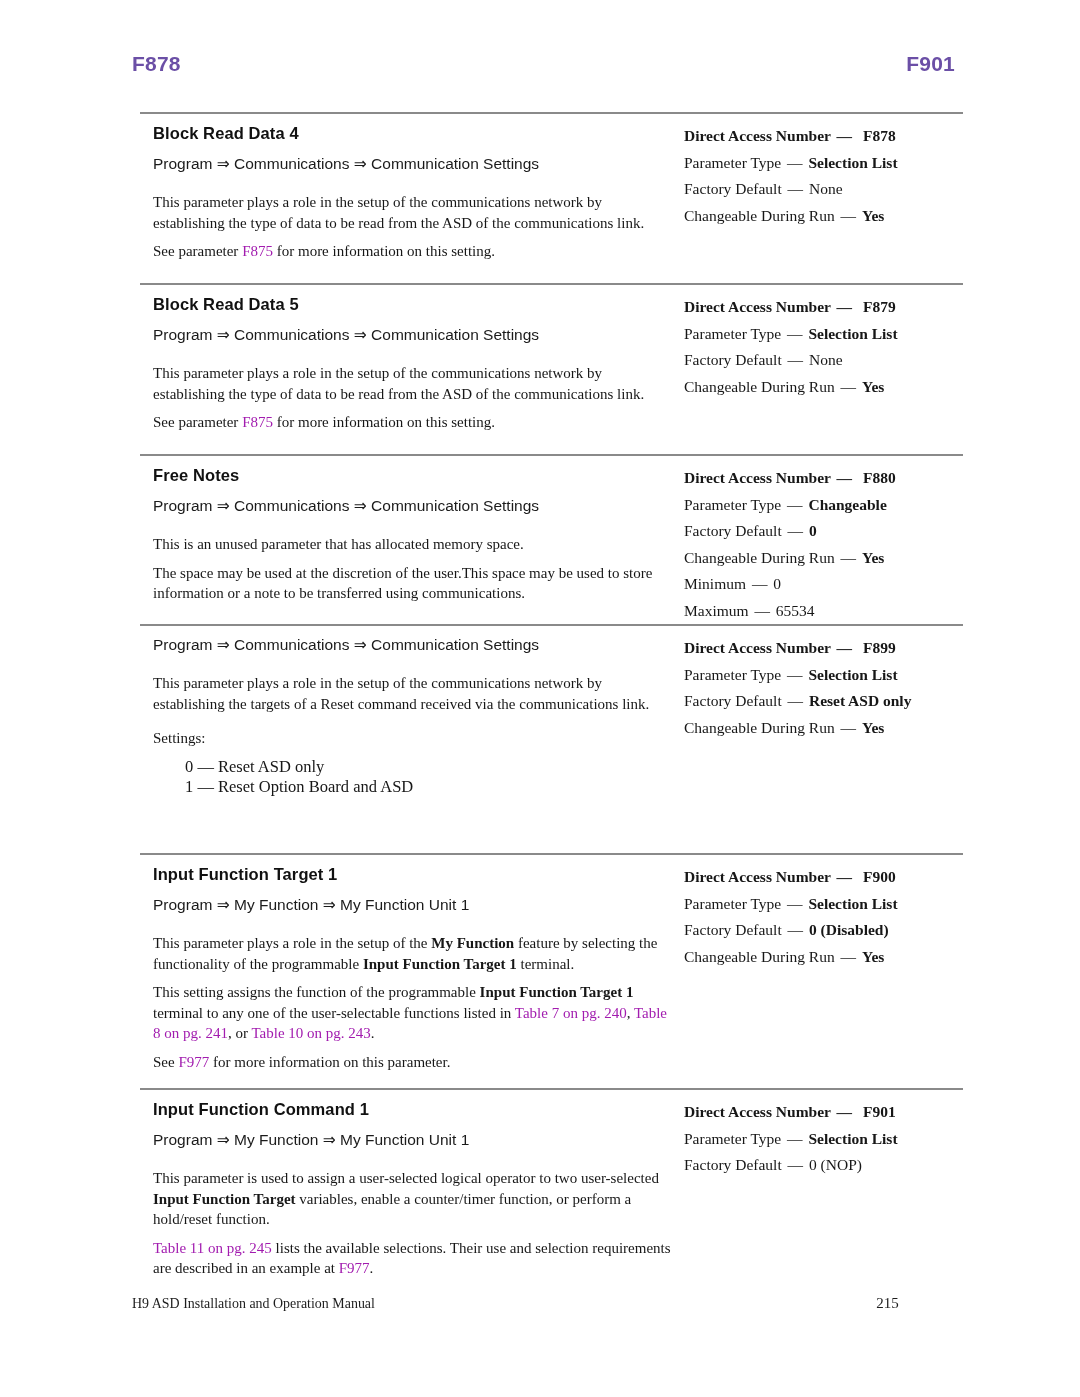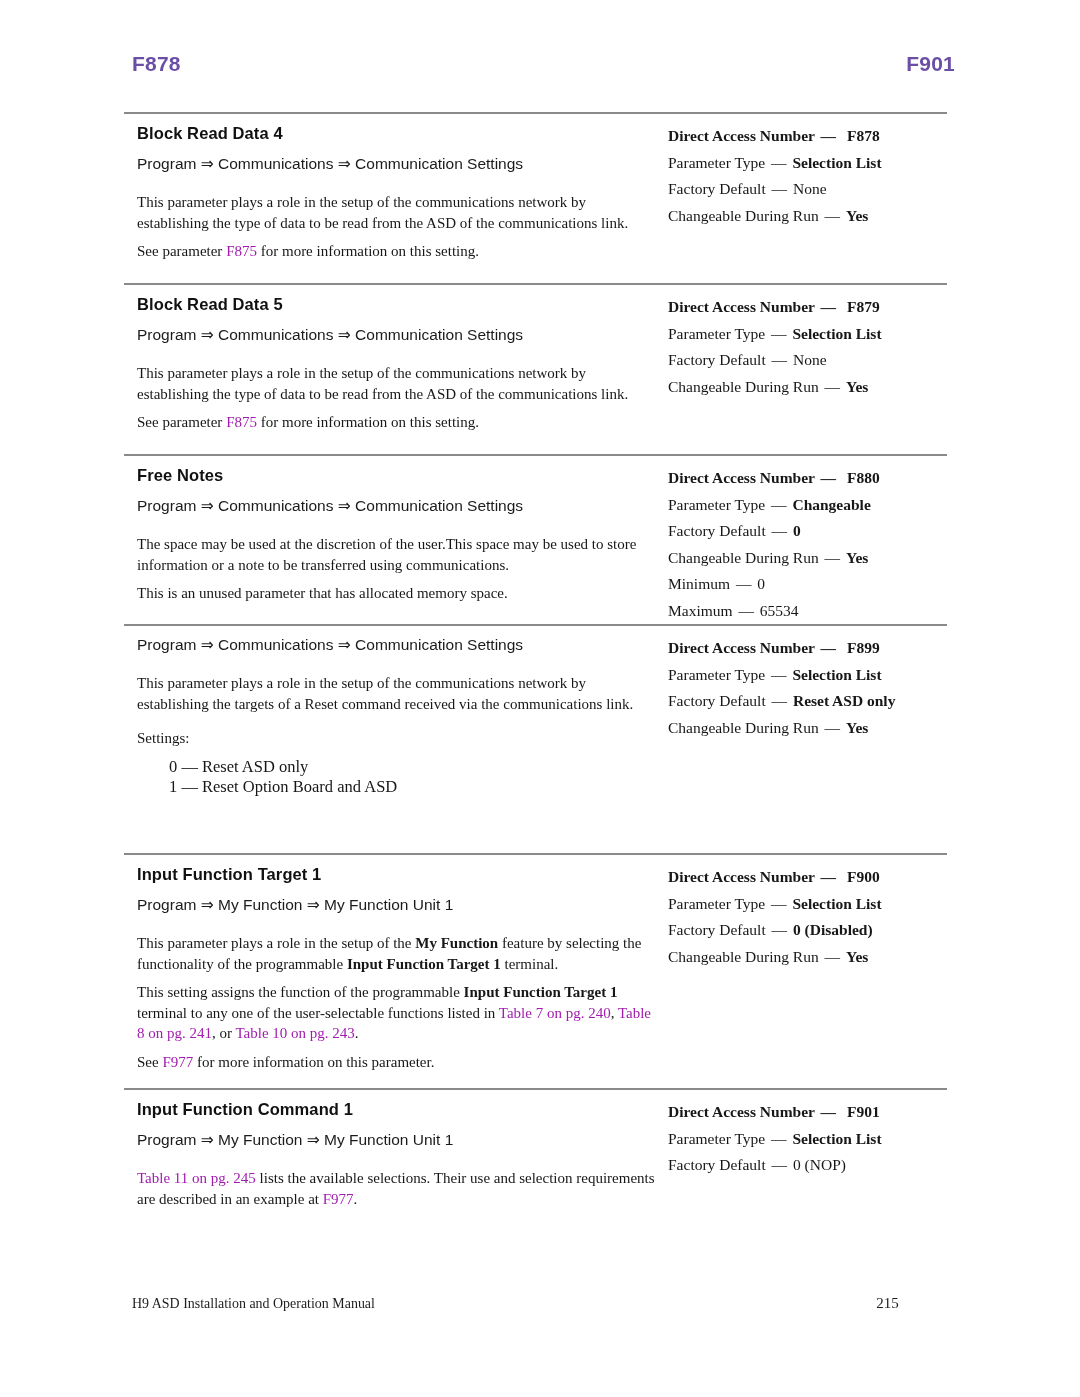--- a/index.html
+++ b/index.html
@@ -35,21 +35,21 @@
     font-family: "Liberation Sans", "DejaVu Sans", sans-serif;
     font-weight: bold;
     font-size: 21px;
     letter-spacing: 0.2px;
     color: #6b4fa6;
   }
 
   
   .content {
     position: absolute;
-    left: 124px;
+    left: 140px;
     top: 112px;
     width: 823px;
   }
 
   .rule {
     height: 0;
     border-top: 2px solid #8a8a8a;
     margin: 0;
   }
 
@@ -204,22 +204,22 @@
           <li><span>Changeable During Run</span> <span class="dash">—</span> <b>Yes</b></li>
         </ul>
       </div>
     </div>
 
     <div class="rule"></div>
     <div class="param-block blk-3">
       <div class="col-left">
         <div class="p-title">Free Notes</div>
         <div class="p-path">Program ⇒ Communications ⇒ Communication Settings</div>
+        <p class="p-body"><span>This is an unused parameter that has allocated memory space.</span></p>
         <p class="p-body"><span>The space may be used at the discretion of the user.This space may be used to store information or a note to be transferred using communications.</span></p>
-        <p class="p-body"><span>This is an unused parameter that has allocated memory space.</span></p>
       </div>
       <div class="col-right">
         <ul class="specs">
           <li class="strong"><span>Direct Access Number</span> <span class="dash">—</span><span class="gapval"></span><span>F880</span></li>
           <li><span>Parameter Type</span> <span class="dash">—</span> <b>Changeable</b></li>
           <li><span>Factory Default</span> <span class="dash">—</span> <b>0</b></li>
           <li><span>Changeable During Run</span> <span class="dash">—</span> <b>Yes</b></li>
           <li><span>Minimum</span> <span class="dash">—</span> <span>0</span></li>
           <li><span>Maximum</span> <span class="dash">—</span> <span>65534</span></li>
         </ul>
@@ -264,20 +264,21 @@
           <li><span>Changeable During Run</span> <span class="dash">—</span> <b>Yes</b></li>
         </ul>
       </div>
     </div>
 
     <div class="rule"></div>
     <div class="param-block blk-6">
       <div class="col-left">
         <div class="p-title">Input Function Command 1</div>
         <div class="p-path">Program ⇒ My Function ⇒ My Function Unit 1</div>
+        <p class="p-body"><span>This parameter is used to assign a user-selected logical operator to two user-selected </span><b>Input Function Target</b><span> variables, enable a counter/timer function, or perform a hold/reset function.</span></p>
         <p class="p-body"><span class="xref">Table 11 on pg. 245</span><span> lists the available selections. Their use and selection requirements are described in an example at </span><span class="xref">F977</span><span>.</span></p>
       </div>
       <div class="col-right">
         <ul class="specs">
           <li class="strong"><span>Direct Access Number</span> <span class="dash">—</span><span class="gapval"></span><span>F901</span></li>
           <li><span>Parameter Type</span> <span class="dash">—</span> <b>Selection List</b></li>
           <li><span>Factory Default</span> <span class="dash">—</span> <span>0 (NOP)</span></li>
         </ul>
       </div>
     </div>

